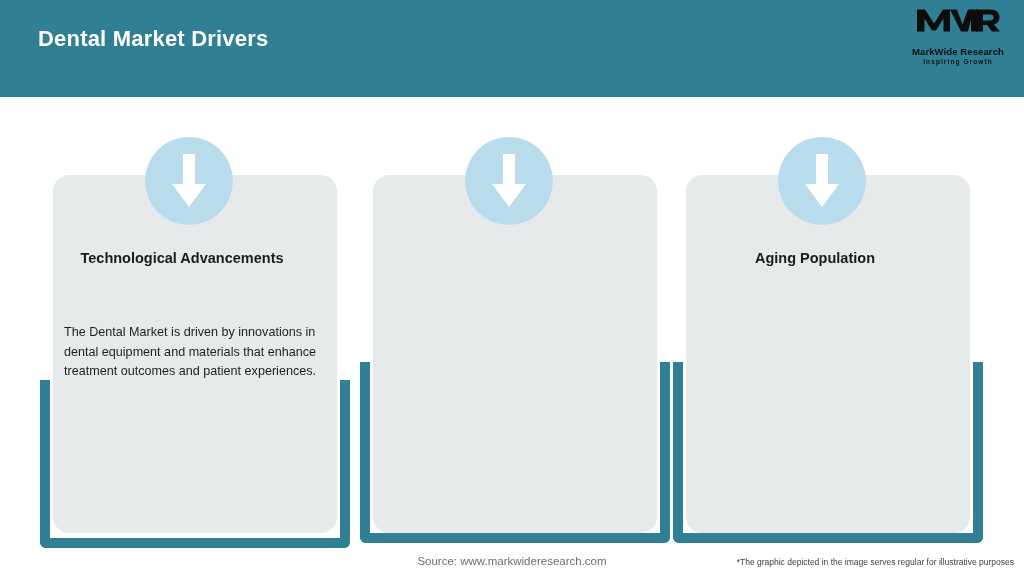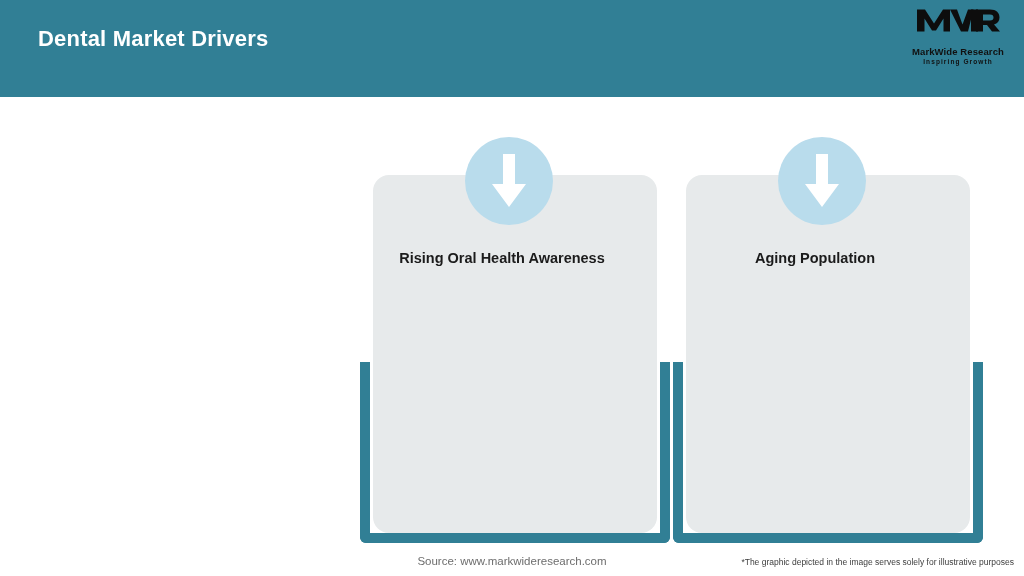--- a/index.html
+++ b/index.html
@@ -188,39 +188,49 @@
       <path d="M112 6 L126 6 L126 50 L112 50 Z" fill="#0d0d0d"></path>
       <path d="M122 6 L150 6 C163 6 169 13 169 22 C169 29 165 34 158 36 L170 50 L154 50 L144 37 L136 37 L136 50 L122 50 Z M136 16 L136 28 L150 28 C155 28 157 26 157 22 C157 18 155 16 150 16 Z" fill="#0d0d0d"></path>
     </svg>
     <span class="logo-name">MarkWide Research</span>
     <span class="logo-tag">Inspiring Growth</span>
   </div>
 </div>
 
 <div class="cards">
 
+  <div class="card-wrap c1">
+    <div class="frame"></div>
+    <div class="card"></div>
+    <div class="icon-circle">
+      <svg viewBox="0 0 40 58">
+        <path d="M14 2 L26 2 L26 32 L37 32 L20 55 L3 32 L14 32 Z" fill="#ffffff"></path>
+      </svg>
+    </div>
+    <div class="card-title">Technological Advancements</div>
+    <div class="card-body">The Dental Market is driven by innovations in dental equipment and materials that enhance treatment outcomes and patient experiences.</div>
+  </div>
 
   <div class="card-wrap c2">
     <div class="frame"></div>
     <div class="card"></div>
     <div class="icon-circle">
       <svg viewBox="0 0 40 58">
         <path d="M14 2 L26 2 L26 32 L37 32 L20 55 L3 32 L14 32 Z" fill="#ffffff"></path>
       </svg>
     </div>
-    <div class="card-title">Rising Oral Health Awareness</div>
   </div>
 
   <div class="card-wrap c3">
     <div class="frame"></div>
     <div class="card"></div>
     <div class="icon-circle">
       <svg viewBox="0 0 40 58">
         <path d="M14 2 L26 2 L26 32 L37 32 L20 55 L3 32 L14 32 Z" fill="#ffffff"></path>
       </svg>
     </div>
     <div class="card-title">Aging Population</div>
   </div>
 
 </div>
 
 <div class="footer-source">Source: www.markwideresearch.com</div>
-<div class="footer-note">*The graphic depicted in the image serves solely for illustrative purposes</div>
+<div class="footer-note">*The graphic depicted in the image serves regular for illustrative purposes</div>
 
 </body></html>

